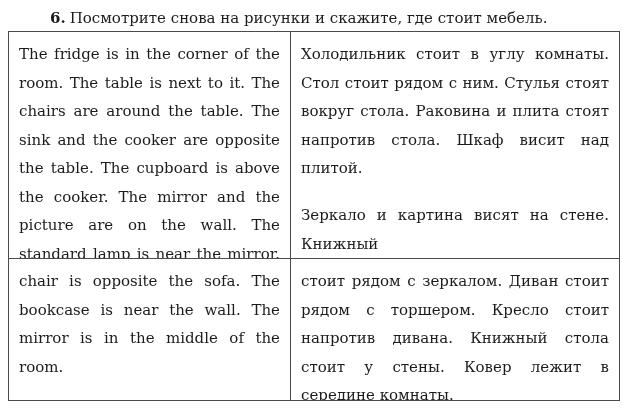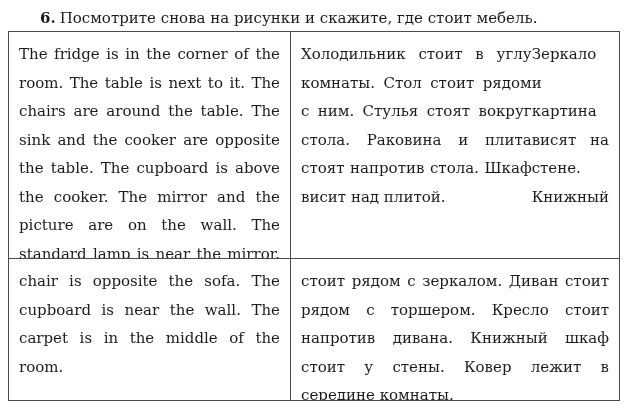--- a/index.html
+++ b/index.html
@@ -10,20 +10,21 @@
     background: #ffffff;
     font-family: "DejaVu Serif", "Liberation Serif", serif;
     color: #1c1c1c;
     overflow: hidden;
   }
   .page {
     position: relative;
     width: 628px;
     height: 378px;
     background: #ffffff;
+    padding-left: 10px;
   }
   .heading {
     padding: 8px 10px 2px 40px;
     font-size: 15px;
     line-height: 20px;
   }
   .heading .num {
     font-weight: bold;
     margin-right: 4px;
   }
@@ -43,21 +44,21 @@
     padding: 8px 10px 4px 10px;
     font-size: 15px;
     line-height: 28.5px;
     text-align: justify;
     overflow: hidden;
   }
   .cell.b-right  { border-right: 1px solid #4a4a4a; }
   .cell.b-bottom { border-bottom: 1px solid #4a4a4a; }
   .cell.split {
     display: flex;
-    flex-direction: row;
+    flex-direction: column;
     justify-content: space-between;
     padding-bottom: 0;
   }
   .cell p { margin: 0; }
 </style>
 </head>
 <body>
 
 <div class="page">
 
@@ -70,22 +71,22 @@
     <div class="cell b-right b-bottom">
       <p>The fridge is in the corner of the room. The table is next to it. The chairs are around the table. The sink and the cooker are opposite the table. The cupboard is above the cooker. The mirror and the picture are on the wall. The standard lamp is near the mirror. The sofa is next to the standard lamp. The arm-</p>
     </div>
 
     <div class="cell b-bottom split">
       <p>Холодильник стоит в углу комнаты. Стол стоит рядом с ним. Стулья стоят вокруг стола. Раковина и плита стоят напротив стола. Шкаф висит над плитой.</p>
       <p>Зеркало и картина висят на стене. Книжный</p>
     </div>
 
     <div class="cell b-right">
-      <p>chair is opposite the sofa. The cupboard is near the wall. The carpet is in the middle of the room.</p>
+      <p>chair is opposite the sofa. The bookcase is near the wall. The mirror is in the middle of the room.</p>
     </div>
 
     <div class="cell">
-      <p>стоит рядом с зеркалом. Диван стоит рядом с торшером. Кресло стоит напротив дивана. Книжный шкаф стоит у стены. Ковер лежит в середине комнаты.</p>
+      <p>стоит рядом с зеркалом. Диван стоит рядом с торшером. Кресло стоит напротив дивана. Книжный стола стоит у стены. Ковер лежит в середине комнаты.</p>
     </div>
 
   </div>
 
 </div>
 
 </body></html>

